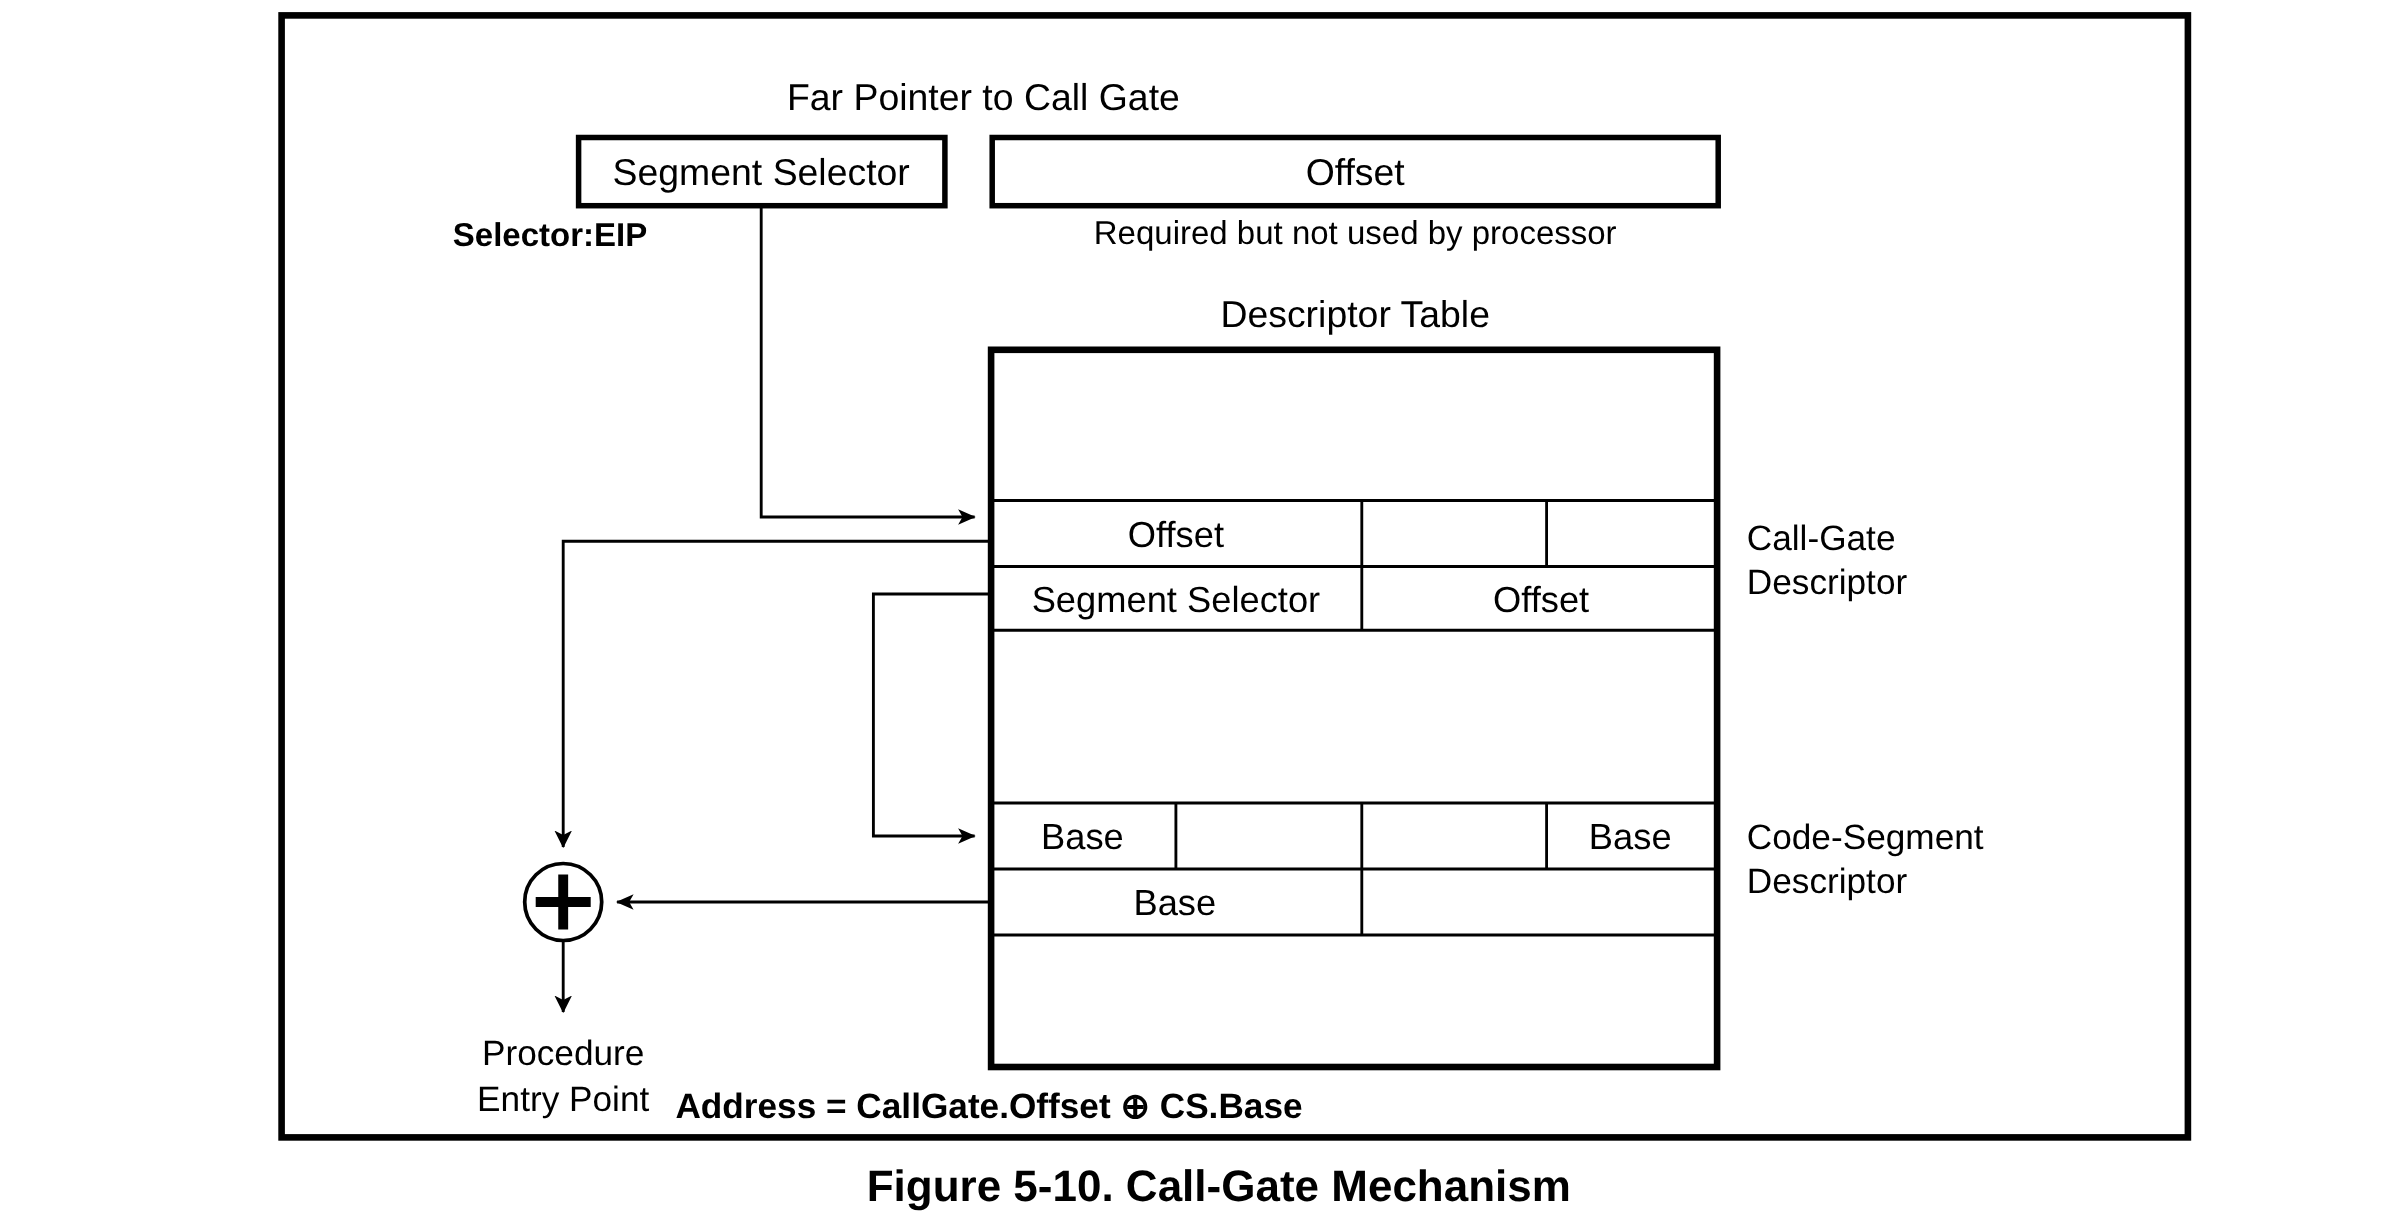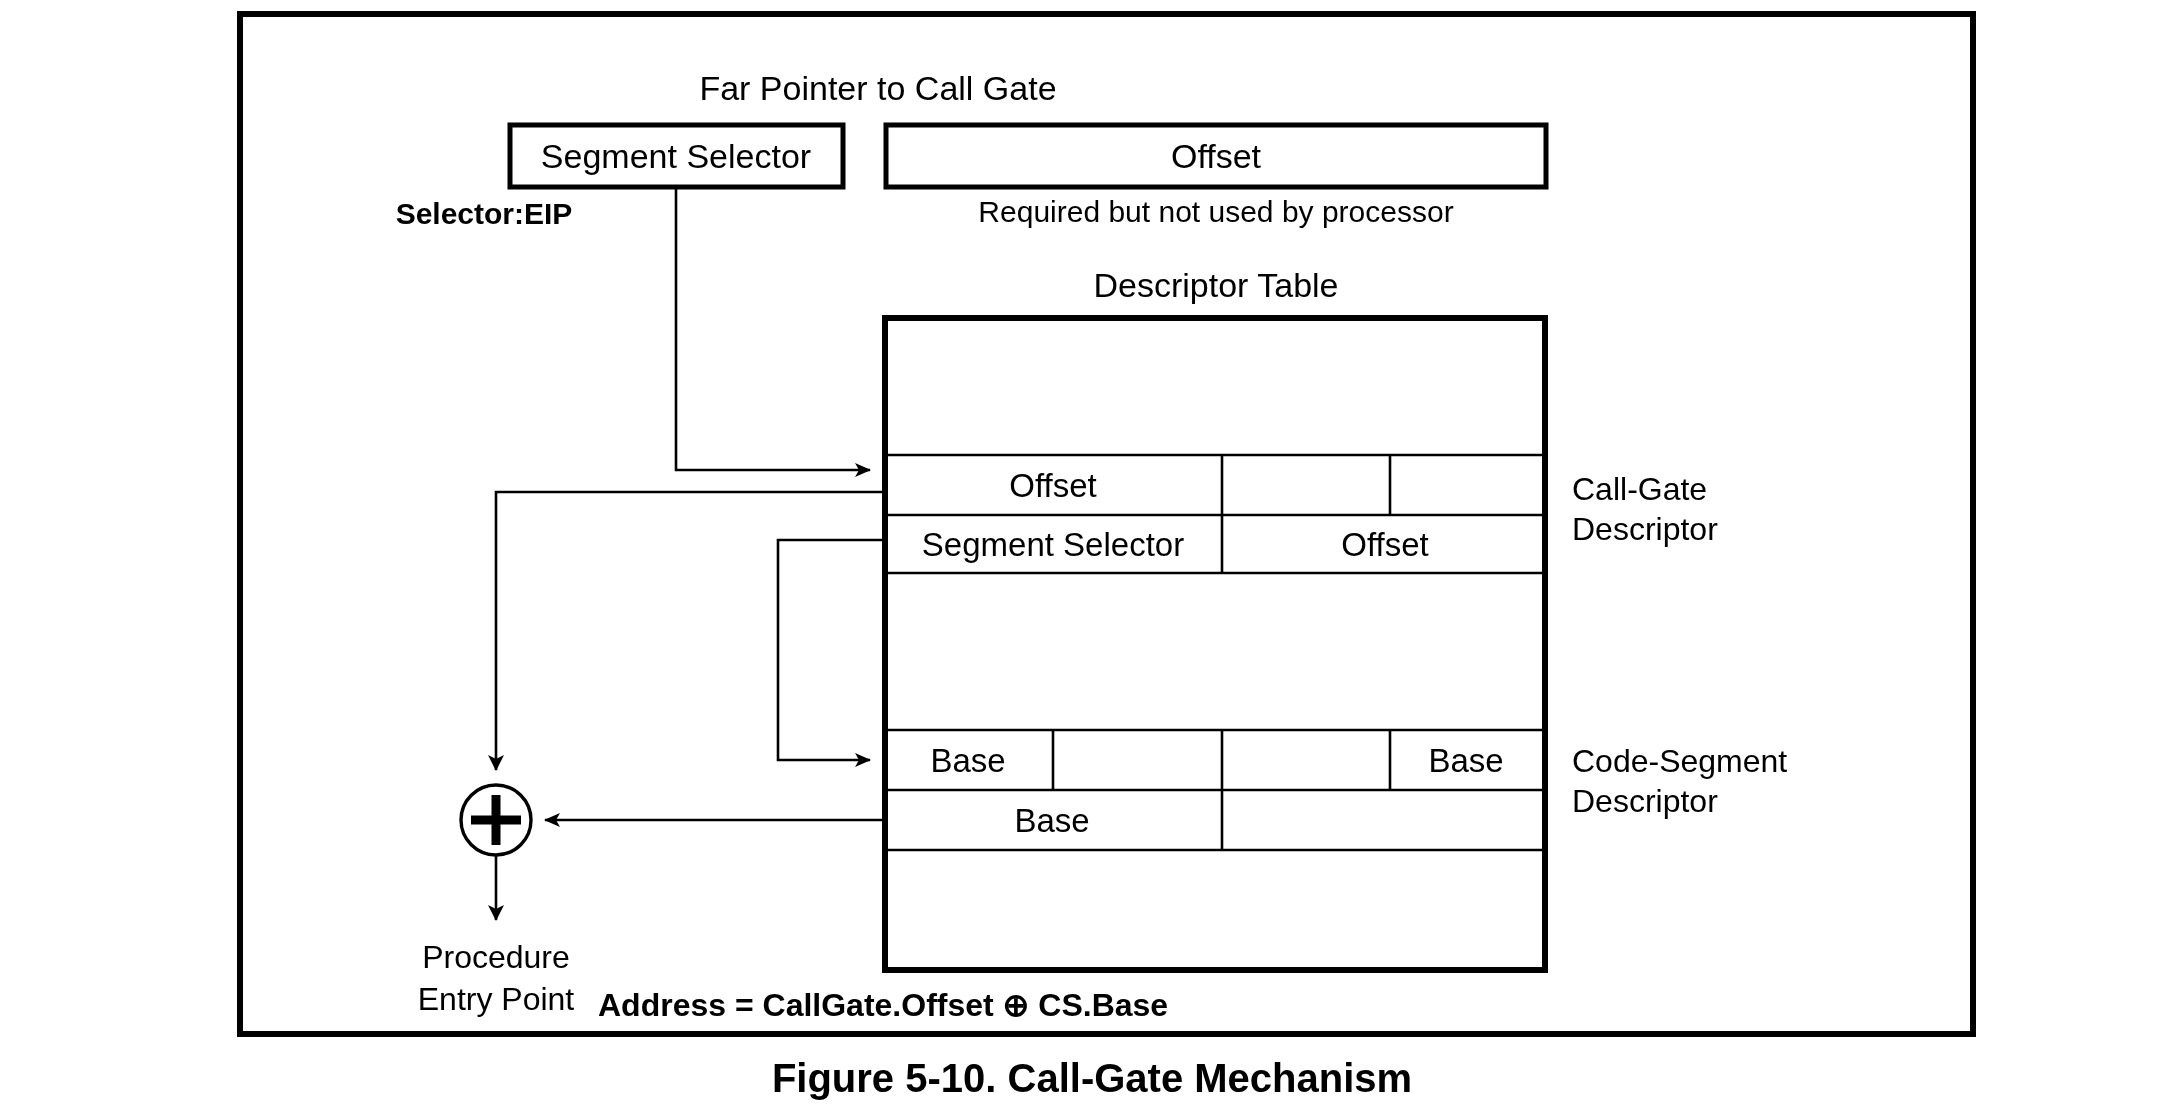--- a/index.html
+++ b/index.html
@@ -1,18 +1,18 @@
 <!DOCTYPE html>
 <html><head>
 <meta charset="utf-8">
 <style>
   html,body{margin:0;padding:0;background:#ffffff;}
   body{width:2184px;height:1106px;overflow:hidden;
        font-family:"Liberation Sans", sans-serif;}
-  #stage{position:relative;width:1900px;height:1106px;}
+  #stage{position:relative;width:1900px;height:1106px;margin-left:16px;}
   svg{position:absolute;left:0;top:0;width:2184px;height:1106px;}
   .dgm-text{font-family:"Liberation Sans", sans-serif;fill:#000000;}
   .t-title{font-size:34px;}
   .t-box{font-size:34px;}
   .t-note{font-size:30px;}
   .t-cell{font-size:33px;}
   .t-side{font-size:32px;}
   .t-red{font-size:30px;font-weight:bold;}
   .t-redbig{font-size:32px;font-weight:bold;}
   .t-caption{font-size:40px;font-weight:bold;}

